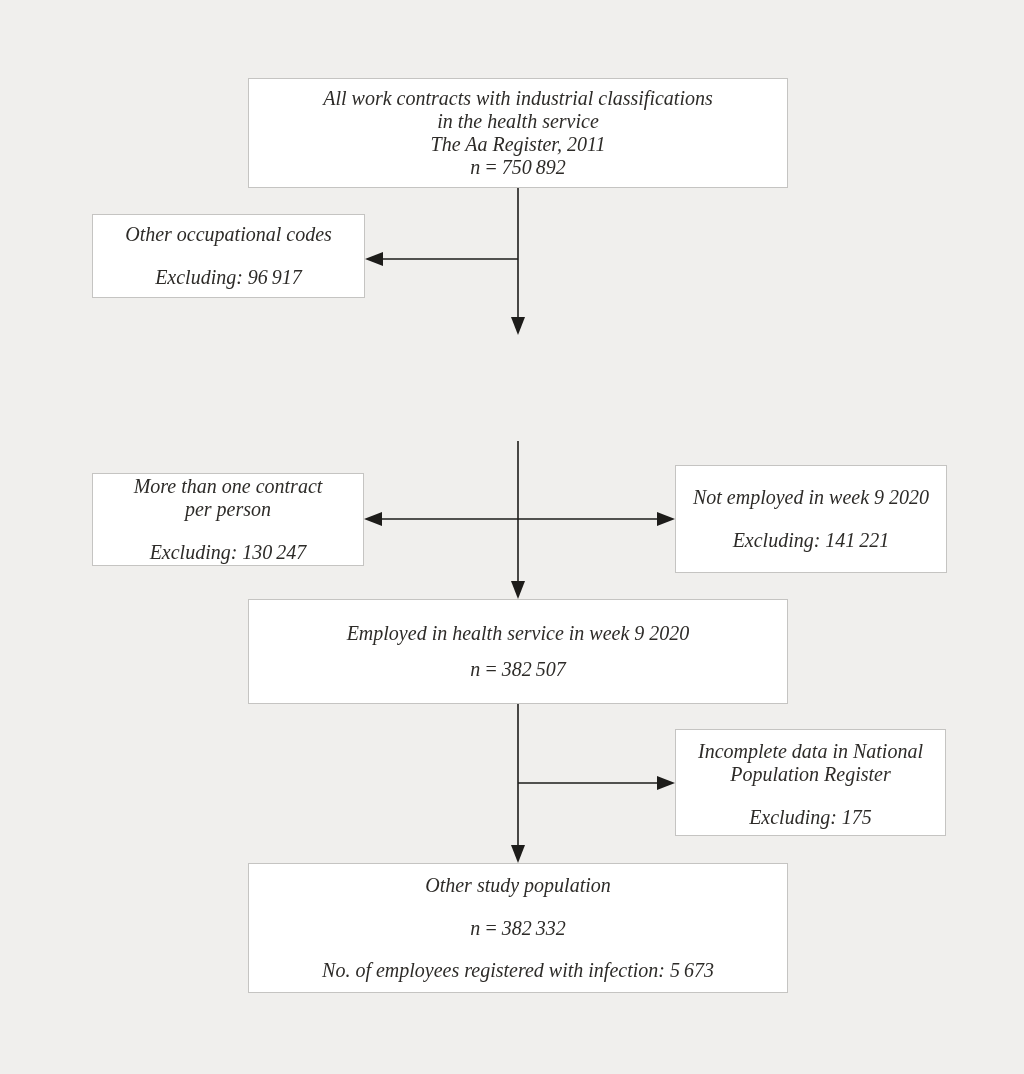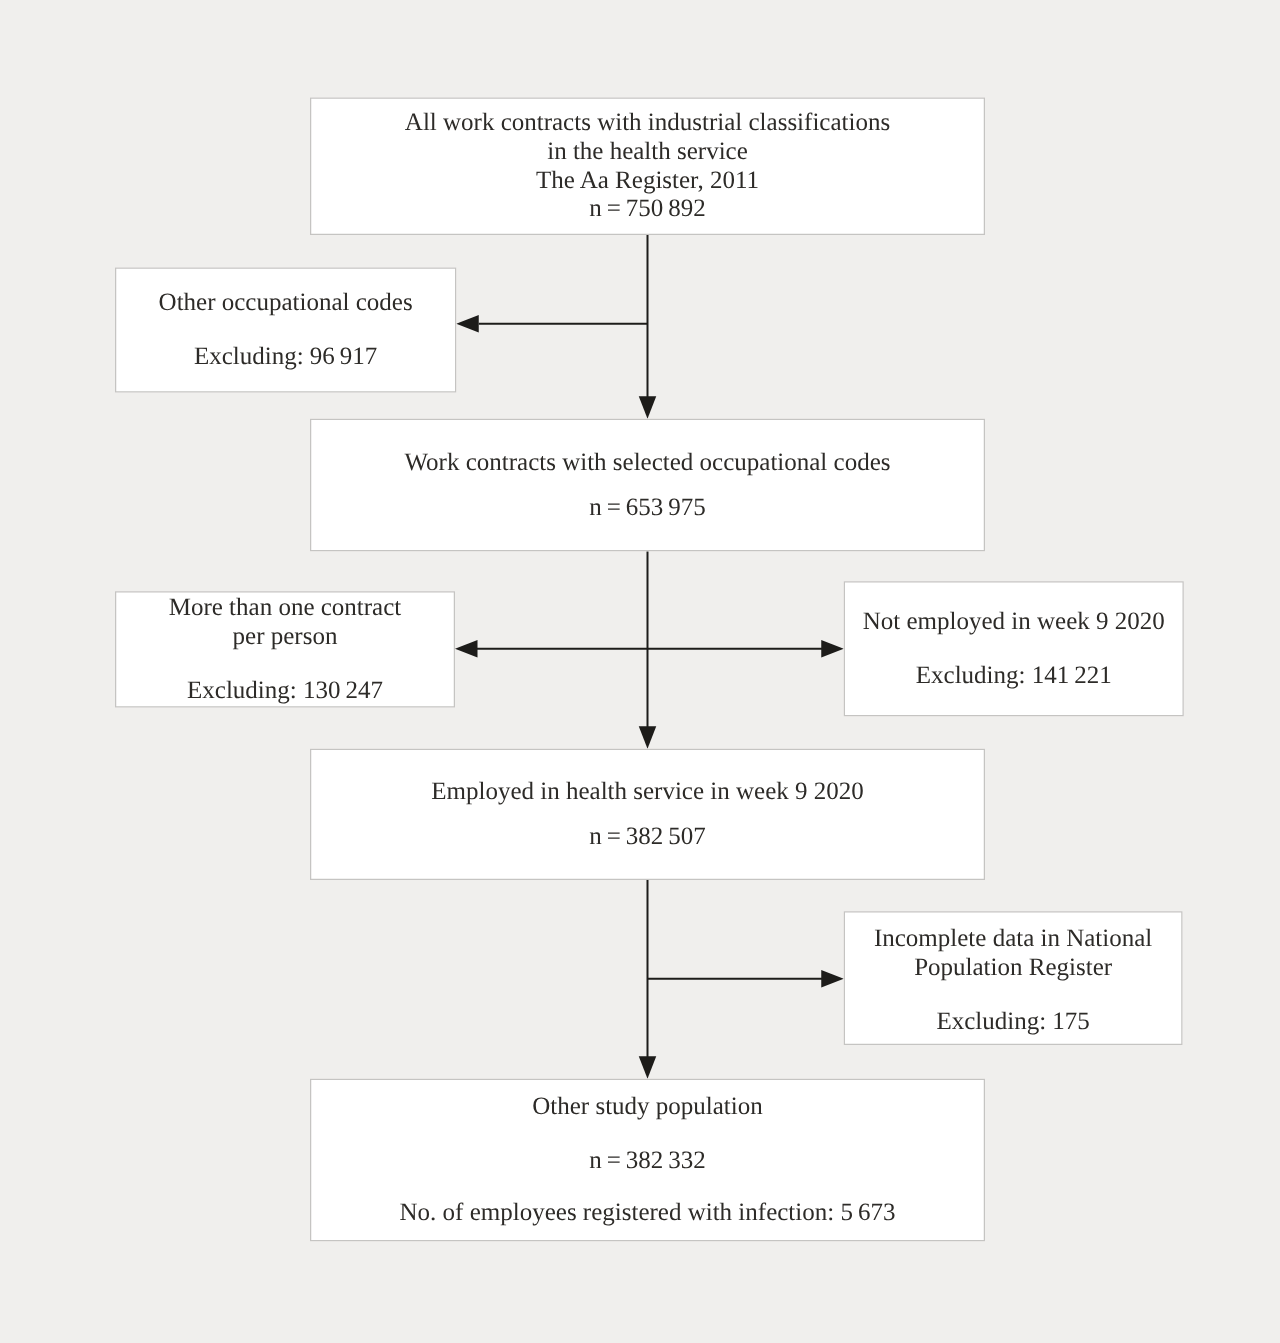--- a/index.html
+++ b/index.html
@@ -25,32 +25,33 @@
   .flow-box {
     position: absolute;
     background: var(--box-background);
     border: 1px solid var(--box-border);
     display: flex;
     flex-direction: column;
     align-items: center;
     justify-content: center;
     text-align: center;
     color: var(--text);
+    font-style: italic;
     font-size: 20px;
     line-height: 23px;
     padding: 6px 10px;
   }
   .flow-box .line { display: block; }
   .gap-sm { margin-top: 20px; }
   .gap-md { margin-top: 13px; }
   .gap-lg { margin-top: 19px; }
 
   
   .box-all-contracts    { left: 248px; top:  78px; width: 540px; height: 110px; }
-  .box-other-codes      { left:  92px; top: 214px; width: 273px; height:  100px; }
+  .box-other-codes      { left:  92px; top: 214px; width: 273px; height:  84px; }
   .box-selected-codes   { left: 248px; top: 335px; width: 540px; height: 106px; }
   .box-multi-contract   { left:  92px; top: 473px; width: 272px; height:  93px; }
   .box-not-employed     { left: 675px; top: 465px; width: 272px; height: 108px; }
   .box-employed-week9   { left: 248px; top: 599px; width: 540px; height: 105px; }
   .box-incomplete-data  { left: 675px; top: 729px; width: 271px; height: 107px; justify-content: flex-end; }
   .box-final-population { left: 248px; top: 863px; width: 540px; height: 130px; }
 
   .connector-layer {
     position: absolute;
     left: 0; top: 0;
@@ -92,24 +93,20 @@
     <span class="line">in the health service</span>
     <span class="line">The Aa Register, 2011</span>
     <span class="line">n = 750 892</span>
   </div>
 
   <div class="flow-box box-other-codes">
     <span class="line">Other occupational codes</span>
     <span class="line gap-sm">Excluding: 96 917</span>
   </div>
 
-  <div class="flow-box box-selected-codes">
-    <span class="line">Work contracts with selected occupational codes</span>
-    <span class="line gap-md">n = 653 975</span>
-  </div>
 
   <div class="flow-box box-multi-contract">
     <span class="line">More than one contract</span>
     <span class="line">per person</span>
     <span class="line gap-sm">Excluding: 130 247</span>
   </div>
 
   <div class="flow-box box-not-employed">
     <span class="line">Not employed in week 9 2020</span>
     <span class="line gap-sm">Excluding: 141 221</span>

